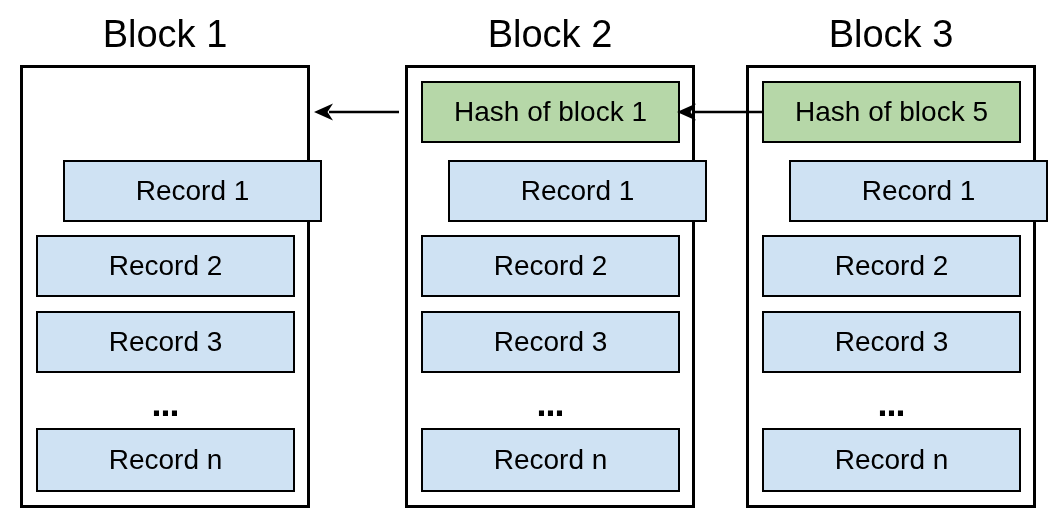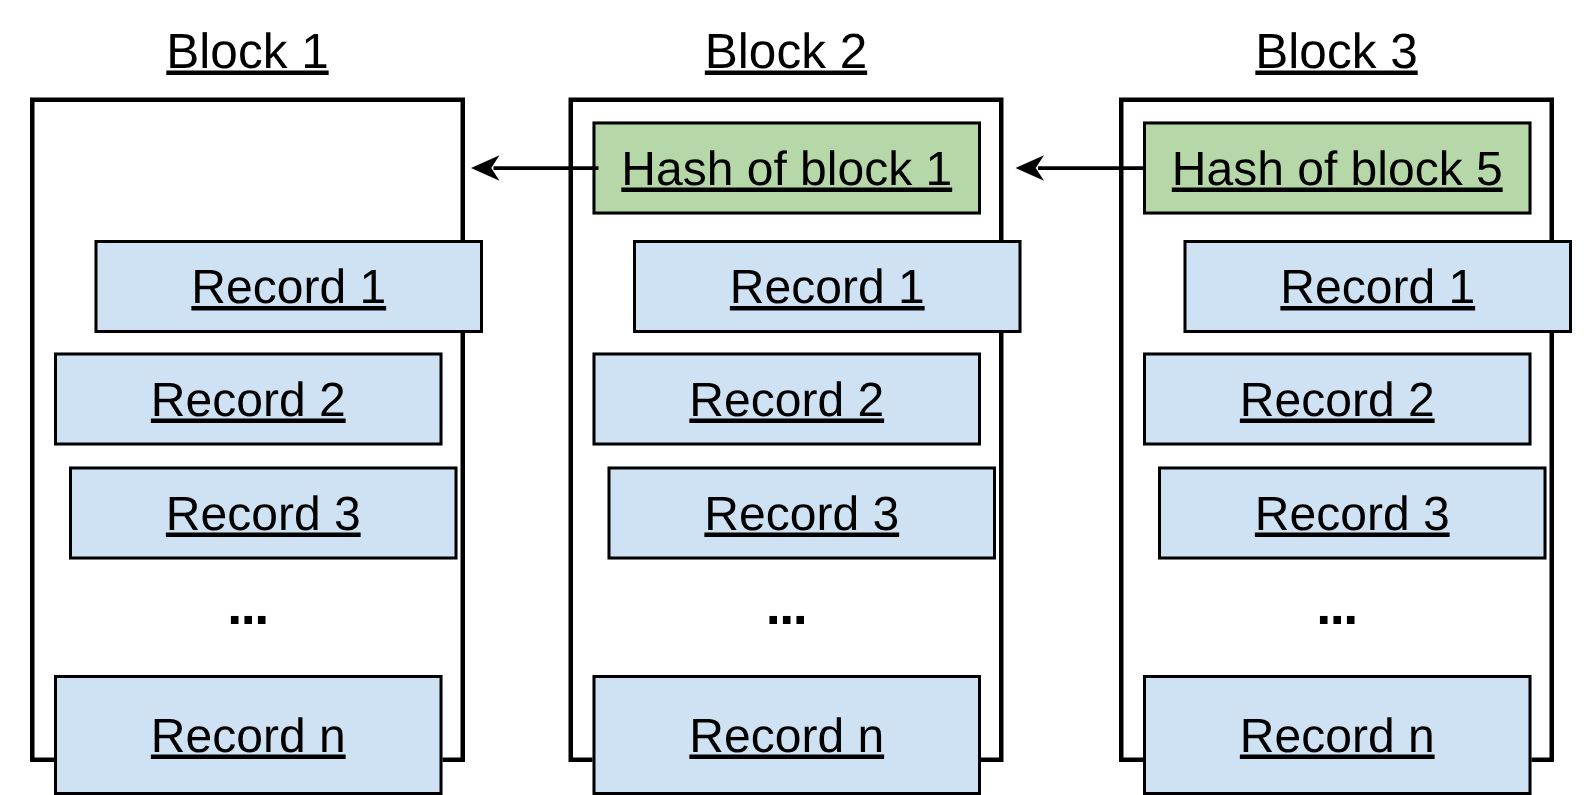--- a/index.html
+++ b/index.html
@@ -19,59 +19,57 @@
     color: #000;
     overflow: hidden;
   }
   .block-group {
     position: absolute;
     top: 0;
     width: 290px;
     height: 530px;
   }
   .bg-1 { left: 20px; }
-  .bg-2 { left: 379px; }
+  .bg-2 { left: 405px; }
   .bg-3 { left: 746px; }
   .block-title {
     position: absolute;
     top: 16px;
     left: 0;
     width: 290px;
     height: 36px;
     line-height: 36px;
     text-align: center;
-    font-size: 33px;
-    text-decoration: underline;
+    font-size: 38px;
   }
   .block-box {
     position: absolute;
     top: 65px;
     left: 0;
     width: 290px;
     height: 443px;
     border: 3px solid var(--border);
     background: var(--background);
   }
   .cell {
     position: absolute;
     left: 13px;
     width: 259px;
     height: 62px;
     border: 2px solid var(--border);
     display: flex;
     align-items: center;
     justify-content: center;
-    font-size: 32px;
-    text-decoration: underline;
+    font-size: 28px;
   }
   .hash-box  { top: 13px;  background: var(--hash-fill); }
   .record-1  { top: 92px;  background: var(--record-fill); margin-left: 27px; }
   .record-2  { top: 167px; background: var(--record-fill); }
-  .record-3  { top: 243px; background: var(--record-fill); margin-left: 10px; }
-  .record-n  { top: 360px; height: 80px; background: var(--record-fill); margin-top: 22px; }
+  .record-3  { top: 243px; background: var(--record-fill); }
+  .record-n  { top: 360px; height: 64px; background: var(--record-fill); }
   .ellipsis {
     position: absolute;
     top: 310px;
     left: 0;
     width: 284px;
     height: 52px;
     display: flex;
     align-items: center;
     justify-content: center;
     font-size: 36px;

